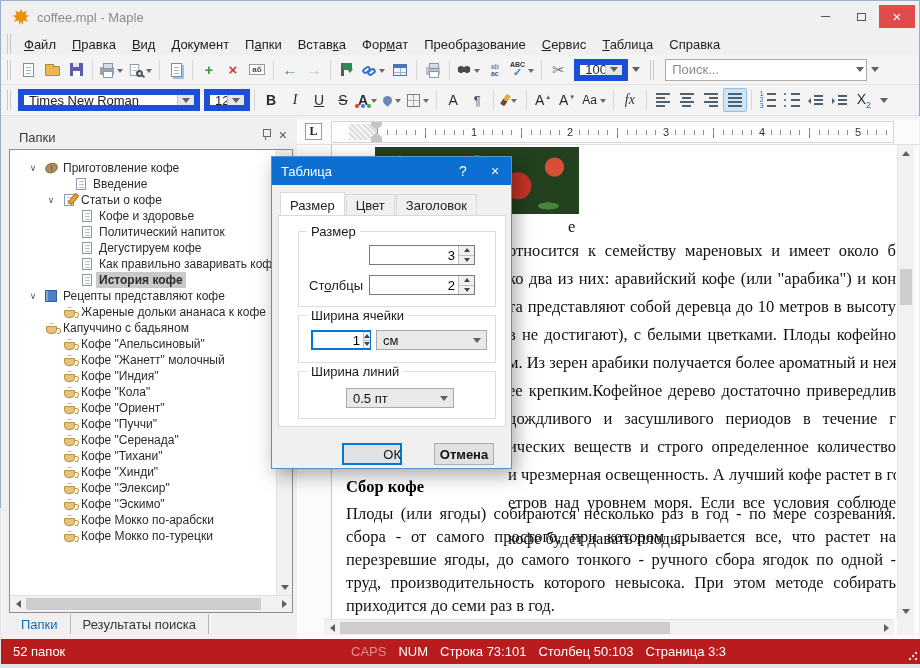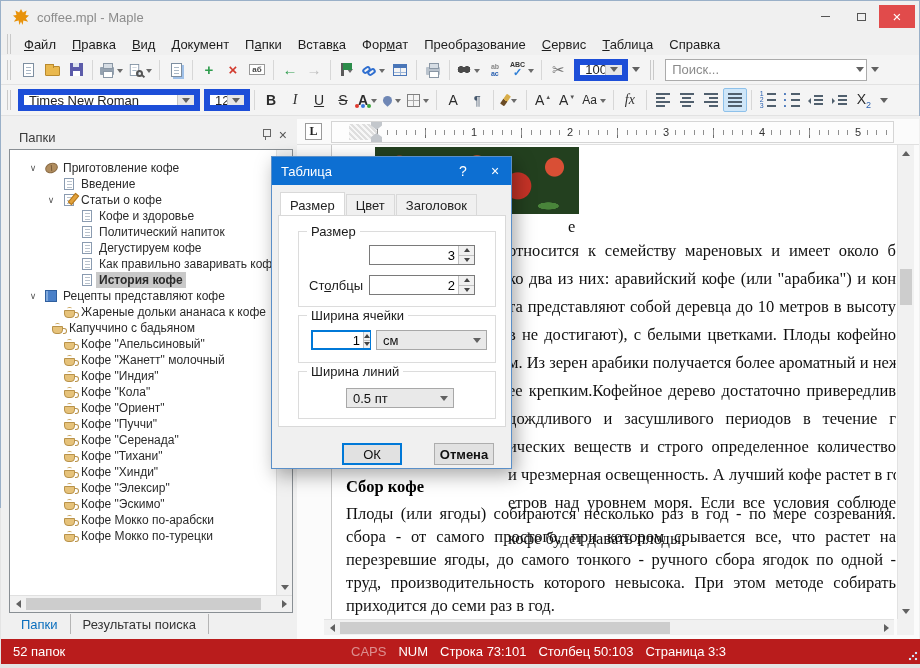--- a/index.html
+++ b/index.html
@@ -201,21 +201,21 @@
   .sb i { width:0; height:0; border:3px solid transparent; }
   .sb.up i { border-bottom:4px solid #444; margin-top:-3px; }
   .sb.dn i { border-top:4px solid #444; margin-bottom:-3px; }
   .spin.cellspin { position:absolute; left:12px; top:14px; width:60px; right:auto; border:2px solid #0078d7; }
   .dcombo { position:absolute; height:20px; background:#e9e9e9; border:1px solid #a8a8a8; display:flex; align-items:center; font-size:13px; color:#111; }
   .dcombo .cval { flex:1; padding:0 6px; }
   .dcombo .ccar { width:18px; display:flex; align-items:center; justify-content:center; }
   .combo-unit { left:77px; top:14px; width:111px; }
   .combo-line { left:47px; top:16px; width:108px; }
   .dbtn { position:absolute; width:60px; height:22px; background:#e1e1e1; border:1px solid #adadad; font-size:13px; font-family:"Liberation Sans",sans-serif; color:#111; }
-  .dbtn.ok { left:70px; top:286px; border:1px solid #0078d7; box-shadow:inset 0 0 0 1px #0078d7; }
+  .dbtn.ok { left:70px; top:286px; border:1px solid #0078d7; box-shadow:inset 0 0 0 1px #0078d7;text-align:right; }
   .dbtn.cancel { left:162px; top:286px;font-weight:bold; }
 
   
   .statusbar { position:absolute; left:0; top:638px; width:920px; height:25px; background:#b91c1c; color:#fff; font-size:13px; display:flex; align-items:center; }
   .sleft { position:absolute; left:12px; }
   .sright { position:absolute; left:350px; display:flex; gap:12px; }
   .sright .dim { color:rgba(255,255,255,.5); }
   .sgrip { position:absolute; right:3px; bottom:3px; width:10px; height:10px;
     background:radial-gradient(circle at 8px 2px,#cfe3f7 1.2px,rgba(0,0,0,0) 1.6px),
       radial-gradient(circle at 8px 8px,#cfe3f7 1.2px,rgba(0,0,0,0) 1.6px),
@@ -590,21 +590,21 @@
       </div>
       <div class="treebox">
         <div class="trows" id="treeRows">
             <div class="trow" style="padding-left: 14px;">
               <span class="exp-ch">∨</span>
               <span class="tic">
                 <span class="t-bean"></span>
               </span>
               <span class="tlabel">Приготовление кофе</span>
             </div>
-            <div class="trow" style="padding-left: 32px;">
+            <div class="trow" style="padding-left: 32px; margin-left: 12px;">
               <span class="exp-ch"></span>
               <span class="tic">
                 <span class="t-page"></span>
               </span>
               <span class="tlabel">Введение</span>
             </div>
             <div class="trow" style="padding-left: 32px;">
               <span class="exp-ch">∨</span>
               <span class="tic">
                 <span class="t-page t-page-edit"></span>
@@ -653,21 +653,21 @@
               </span>
               <span class="tlabel">Рецепты представляют кофе</span>
             </div>
             <div class="trow" style="padding-left: 32px;">
               <span class="exp-ch"></span>
               <span class="tic">
                 <span class="t-cup"></span>
               </span>
               <span class="tlabel">Жареные дольки ананаса к кофе</span>
             </div>
-            <div class="trow" style="padding-left: 20px;">
+            <div class="trow" style="padding-left: 14px;">
               <span class="exp-ch"></span>
               <span class="tic">
                 <span class="t-cup"></span>
               </span>
               <span class="tlabel">Капуччино с бадьяном</span>
             </div>
             <div class="trow" style="padding-left: 32px;">
               <span class="exp-ch"></span>
               <span class="tic">
                 <span class="t-cup"></span>

